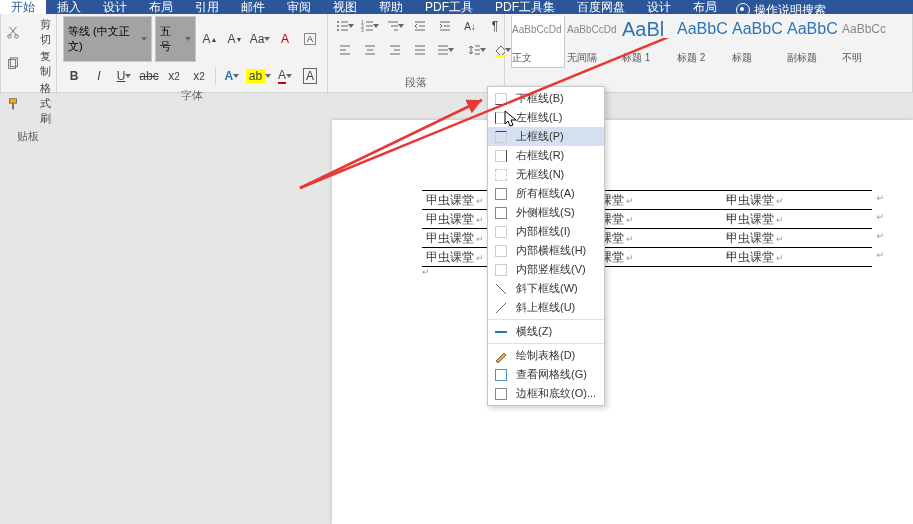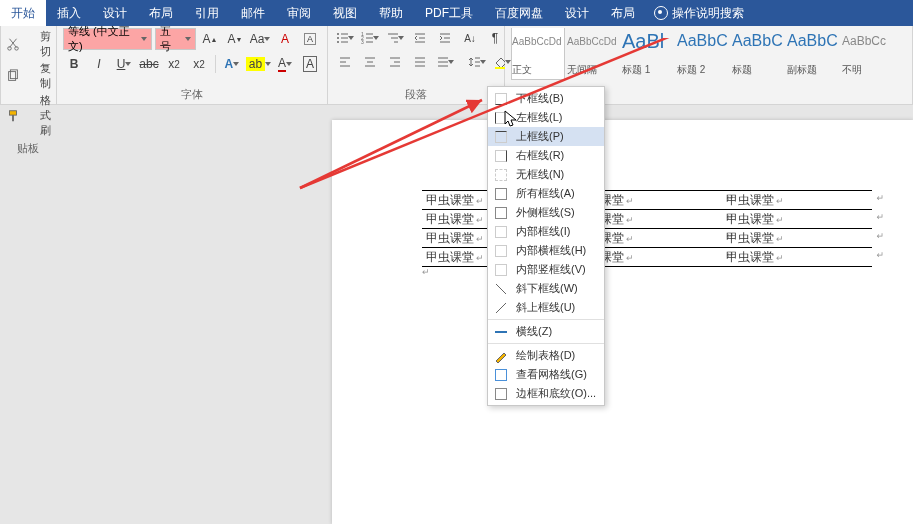--- a/index.html
+++ b/index.html
@@ -1,31 +1,31 @@
 <!DOCTYPE html>
 <html><head>
 <meta charset="utf-8">
 <style>
 html,body{margin:0;padding:0;font-family:"Microsoft YaHei","Segoe UI",sans-serif;font-size:12px;background:#e6e6e6;overflow:hidden}
 body{width:913px;height:524px;position:relative}
-.tabs{background:#2b579a;color:#fff;height:26px;display:flex;align-items:stretch;font-size:12px}
+.tabs{background:#2b579a;color:#fff;height:14px;display:flex;align-items:stretch;font-size:12px}
 .tab{padding:0 11px;display:flex;align-items:center;cursor:pointer}
 .tab.active{background:#fff;color:#2b579a}
 .tell-me{display:flex;align-items:center;gap:4px;padding:10px 8px}
 .bulb{width:12px;height:12px;border:1px solid #fff;border-radius:50%;position:relative}
 .bulb:after{content:"";position:absolute;left:3px;top:3px;width:4px;height:4px;background:#fff;border-radius:50%}
 .ribbon{background:#f3f3f3;height:78px;display:flex;border-bottom:1px solid #d4d4d4;position:relative}
 .ribbon:before{content:"";position:absolute;left:-14px;top:0;bottom:0;width:14px;background:#f3f3f3;border-right:1px solid #d4d4d4}
 .ribbon:after{content:"";position:absolute;right:-14px;top:0;bottom:0;width:14px;background:#f3f3f3}
 .group{border-right:1px solid #d4d4d4;display:flex;flex-direction:column;justify-content:space-between;padding:2px 6px 0}
 .group-label{font-size:11px;color:#666;text-align:center;padding:2px 0}
 .row{display:flex;align-items:center;gap:3px}
 .btn{height:20px;min-width:18px;display:flex;align-items:center;justify-content:center;padding:0 2px;cursor:pointer;color:#444}
 .sep{width:1px;height:18px;background:#d4d4d4;margin:0 2px}
-.font-sel{border:1px solid #c8c8c8;background:#fca5a5;height:20px;font-size:11px;padding:0 4px;display:flex;align-items:center;gap:2px}
+.font-sel{border:1px solid #c8c8c8;background:#a3a3a3;height:20px;font-size:11px;padding:12px 4px;display:flex;align-items:center;gap:2px}
 .font-sel .caret{margin-left:3px}
 .clip{width:44px}
 .clip-row{display:flex;align-items:center;gap:20px;font-size:11px;color:#444;padding:1px 0;cursor:pointer}
 .clip-row svg,.clip-row .icon{width:14px;height:14px;flex:none}
 .font-group{width:258px}
 .para-group{width:164px}
 .styles-group{flex:1;min-width:0}
 .styles-row{display:flex;align-items:flex-end;gap:1px;height:52px;overflow:hidden}
 .style-box{width:52px;height:50px;display:flex;flex-direction:column;justify-content:space-between;cursor:pointer;padding:2px 0;border:1px solid transparent}
 .style-box.sel{border-color:#c8c8c8;background:#fff}
@@ -56,20 +56,21 @@
   <div class="tab active">开始</div>
   <div class="tab">插入</div>
   <div class="tab">设计</div>
   <div class="tab">布局</div>
   <div class="tab">引用</div>
   <div class="tab">邮件</div>
   <div class="tab">审阅</div>
   <div class="tab">视图</div>
   <div class="tab">帮助</div>
   <div class="tab">PDF工具</div>
+  <div class="tab">PDF工具集</div>
   <div class="tab">百度网盘</div>
   <div class="tab">设计</div>
   <div class="tab">布局</div>
   <div class="tell-me">
     <span class="bulb"></span>
     <span>操作说明搜索</span>
   </div>
 </div>
 
 <div class="ribbon">

